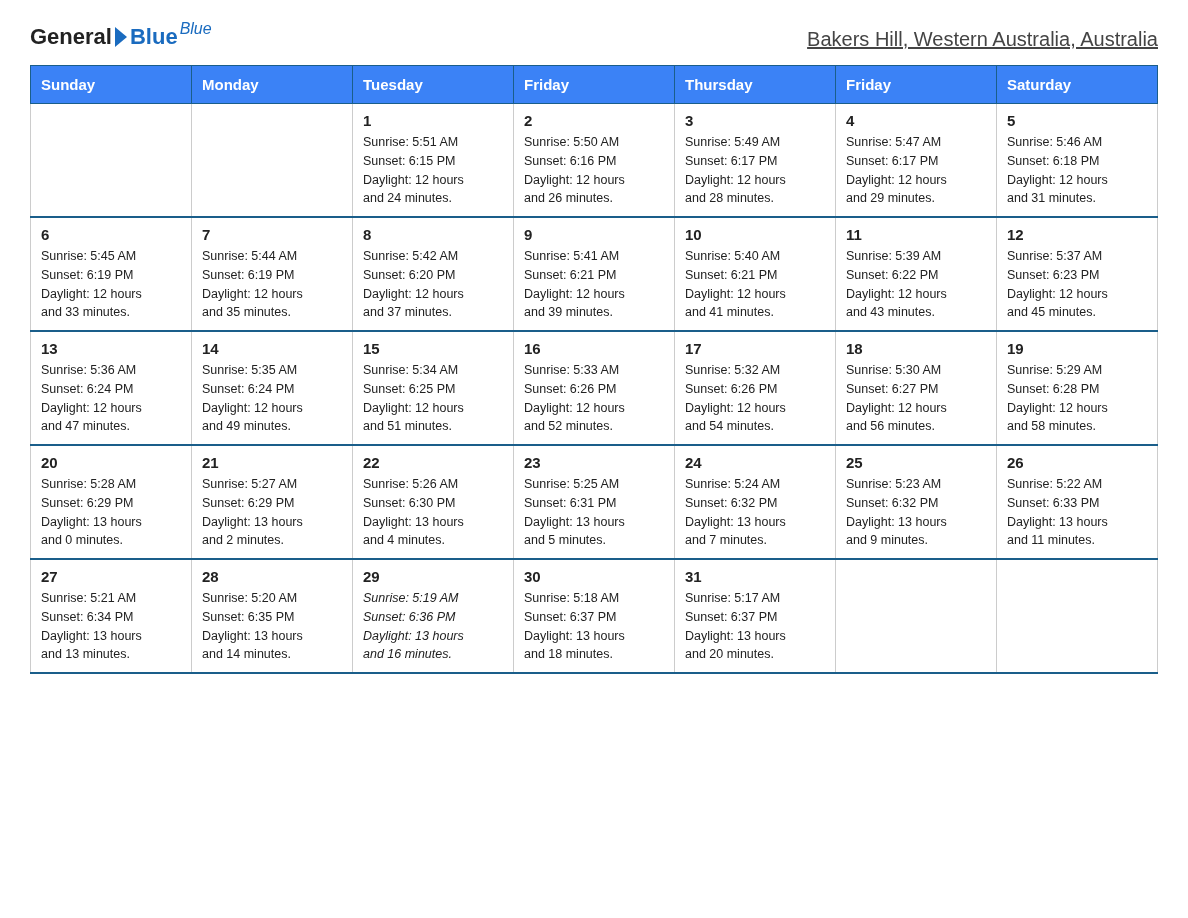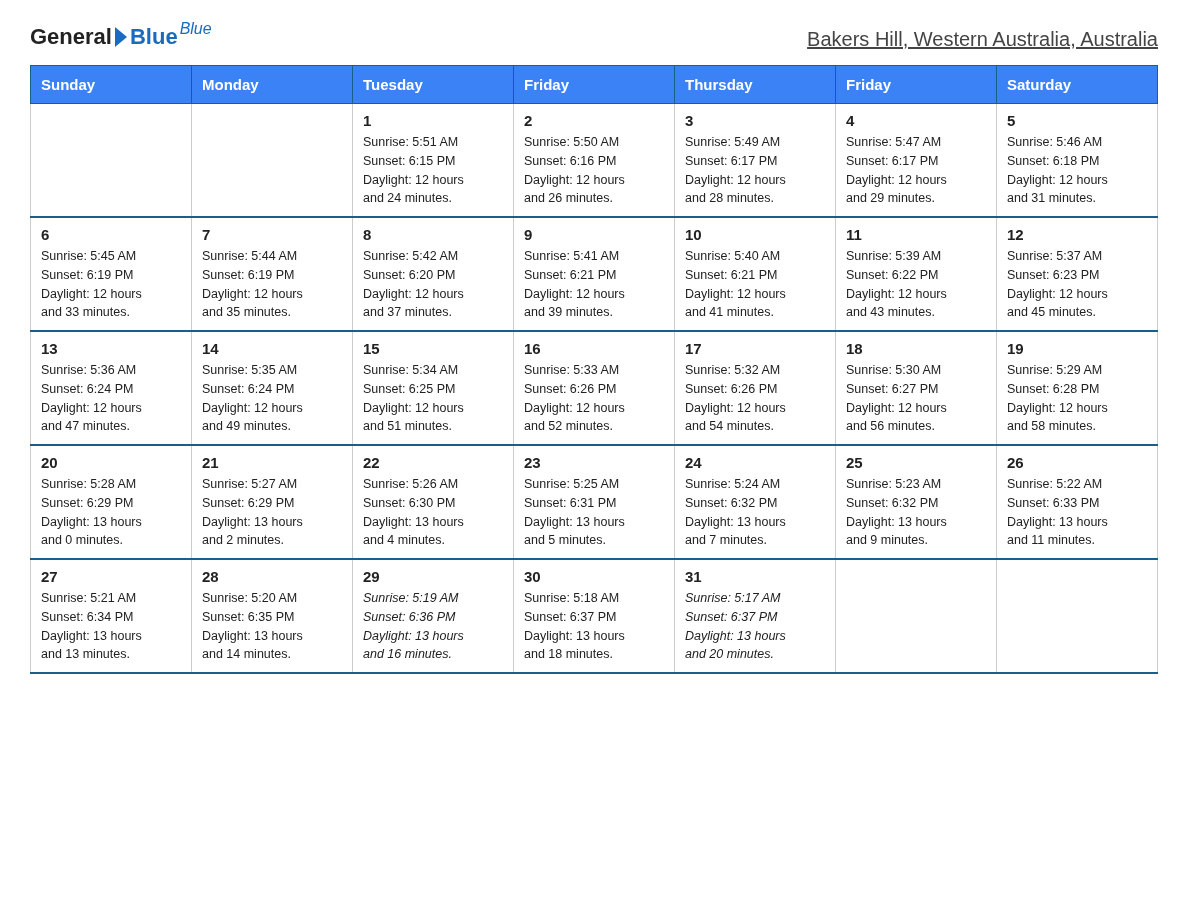--- a/index.html
+++ b/index.html
@@ -353,21 +353,21 @@
         </td>
         <td>
           <span class="day-number">30</span>
           <div class="day-info" style="white-space: pre-line;">Sunrise: 5:18 AM
 Sunset: 6:37 PM
 Daylight: 13 hours
 and 18 minutes.</div>
         </td>
         <td>
           <span class="day-number">31</span>
-          <div class="day-info" style="white-space: pre-line; font-style: italic;">Sunrise: 5:17 AM
+          <div class="day-info" style="white-space: pre-line;">Sunrise: 5:17 AM
 Sunset: 6:37 PM
 Daylight: 13 hours
 and 20 minutes.</div>
         </td>
         <td class="empty-cell"></td>
         <td class="empty-cell"></td>
       </tr>
     </tbody>
 </table>
 

